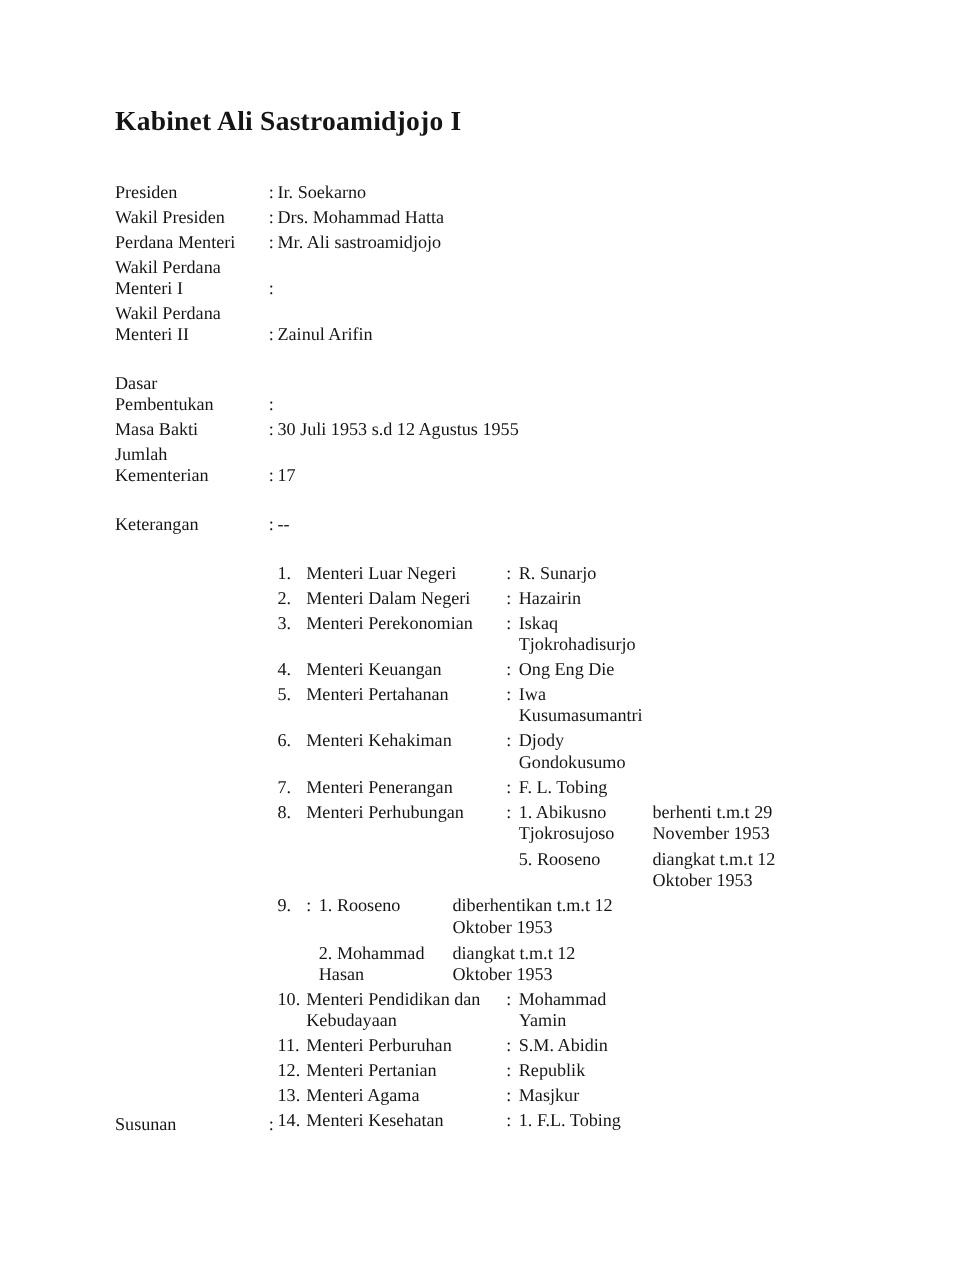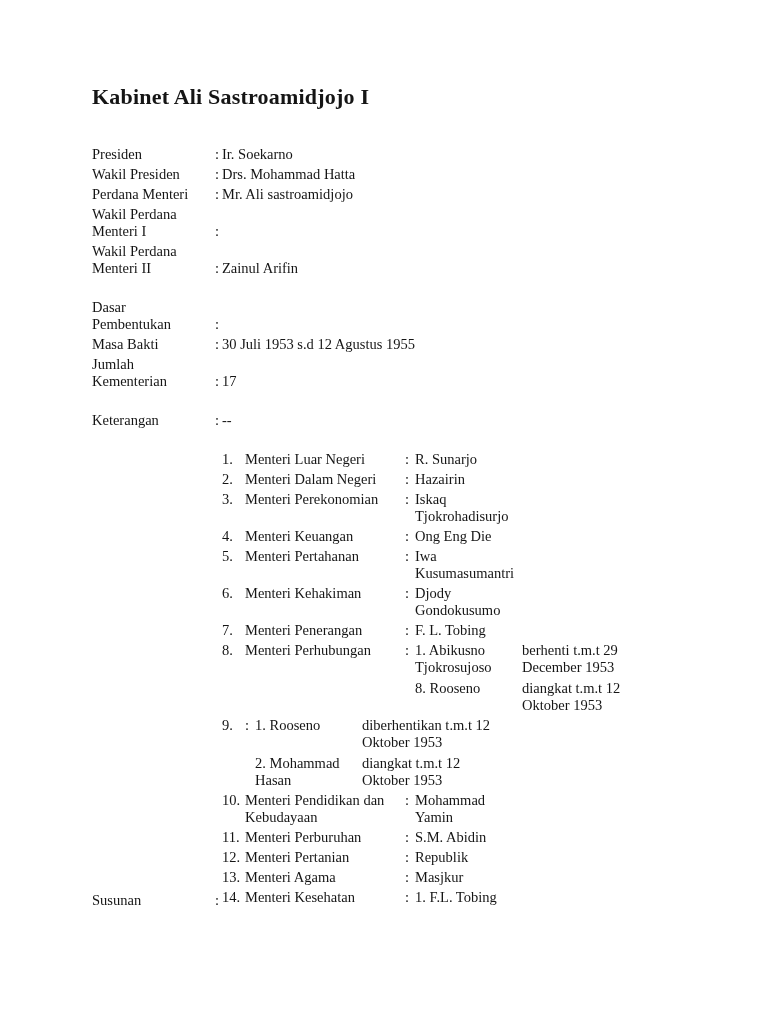--- a/index.html
+++ b/index.html
@@ -253,24 +253,24 @@
 
       <div class="s-row">
         <div class="s-no">8.</div>
         <div class="s-title">Menteri Perhubungan</div>
         <div class="s-colon">:</div>
         <div class="s-body">
           <div class="s-entry">
             <div class="s-name">1. Abikusno
 Tjokrosujoso</div>
             <div class="s-note">berhenti t.m.t 29
-December 1953</div>
+November 1953</div>
           </div>
           <div class="s-entry">
-            <div class="s-name">8. Rooseno</div>
+            <div class="s-name">5. Rooseno</div>
             <div class="s-note">diangkat t.m.t 12
 Oktober 1953</div>
           </div>
         </div>
       </div>
 
       <div class="s-row">
         <div class="s-no">9.</div>
         <div class="s-colon">:</div>
         <div class="s-body">

